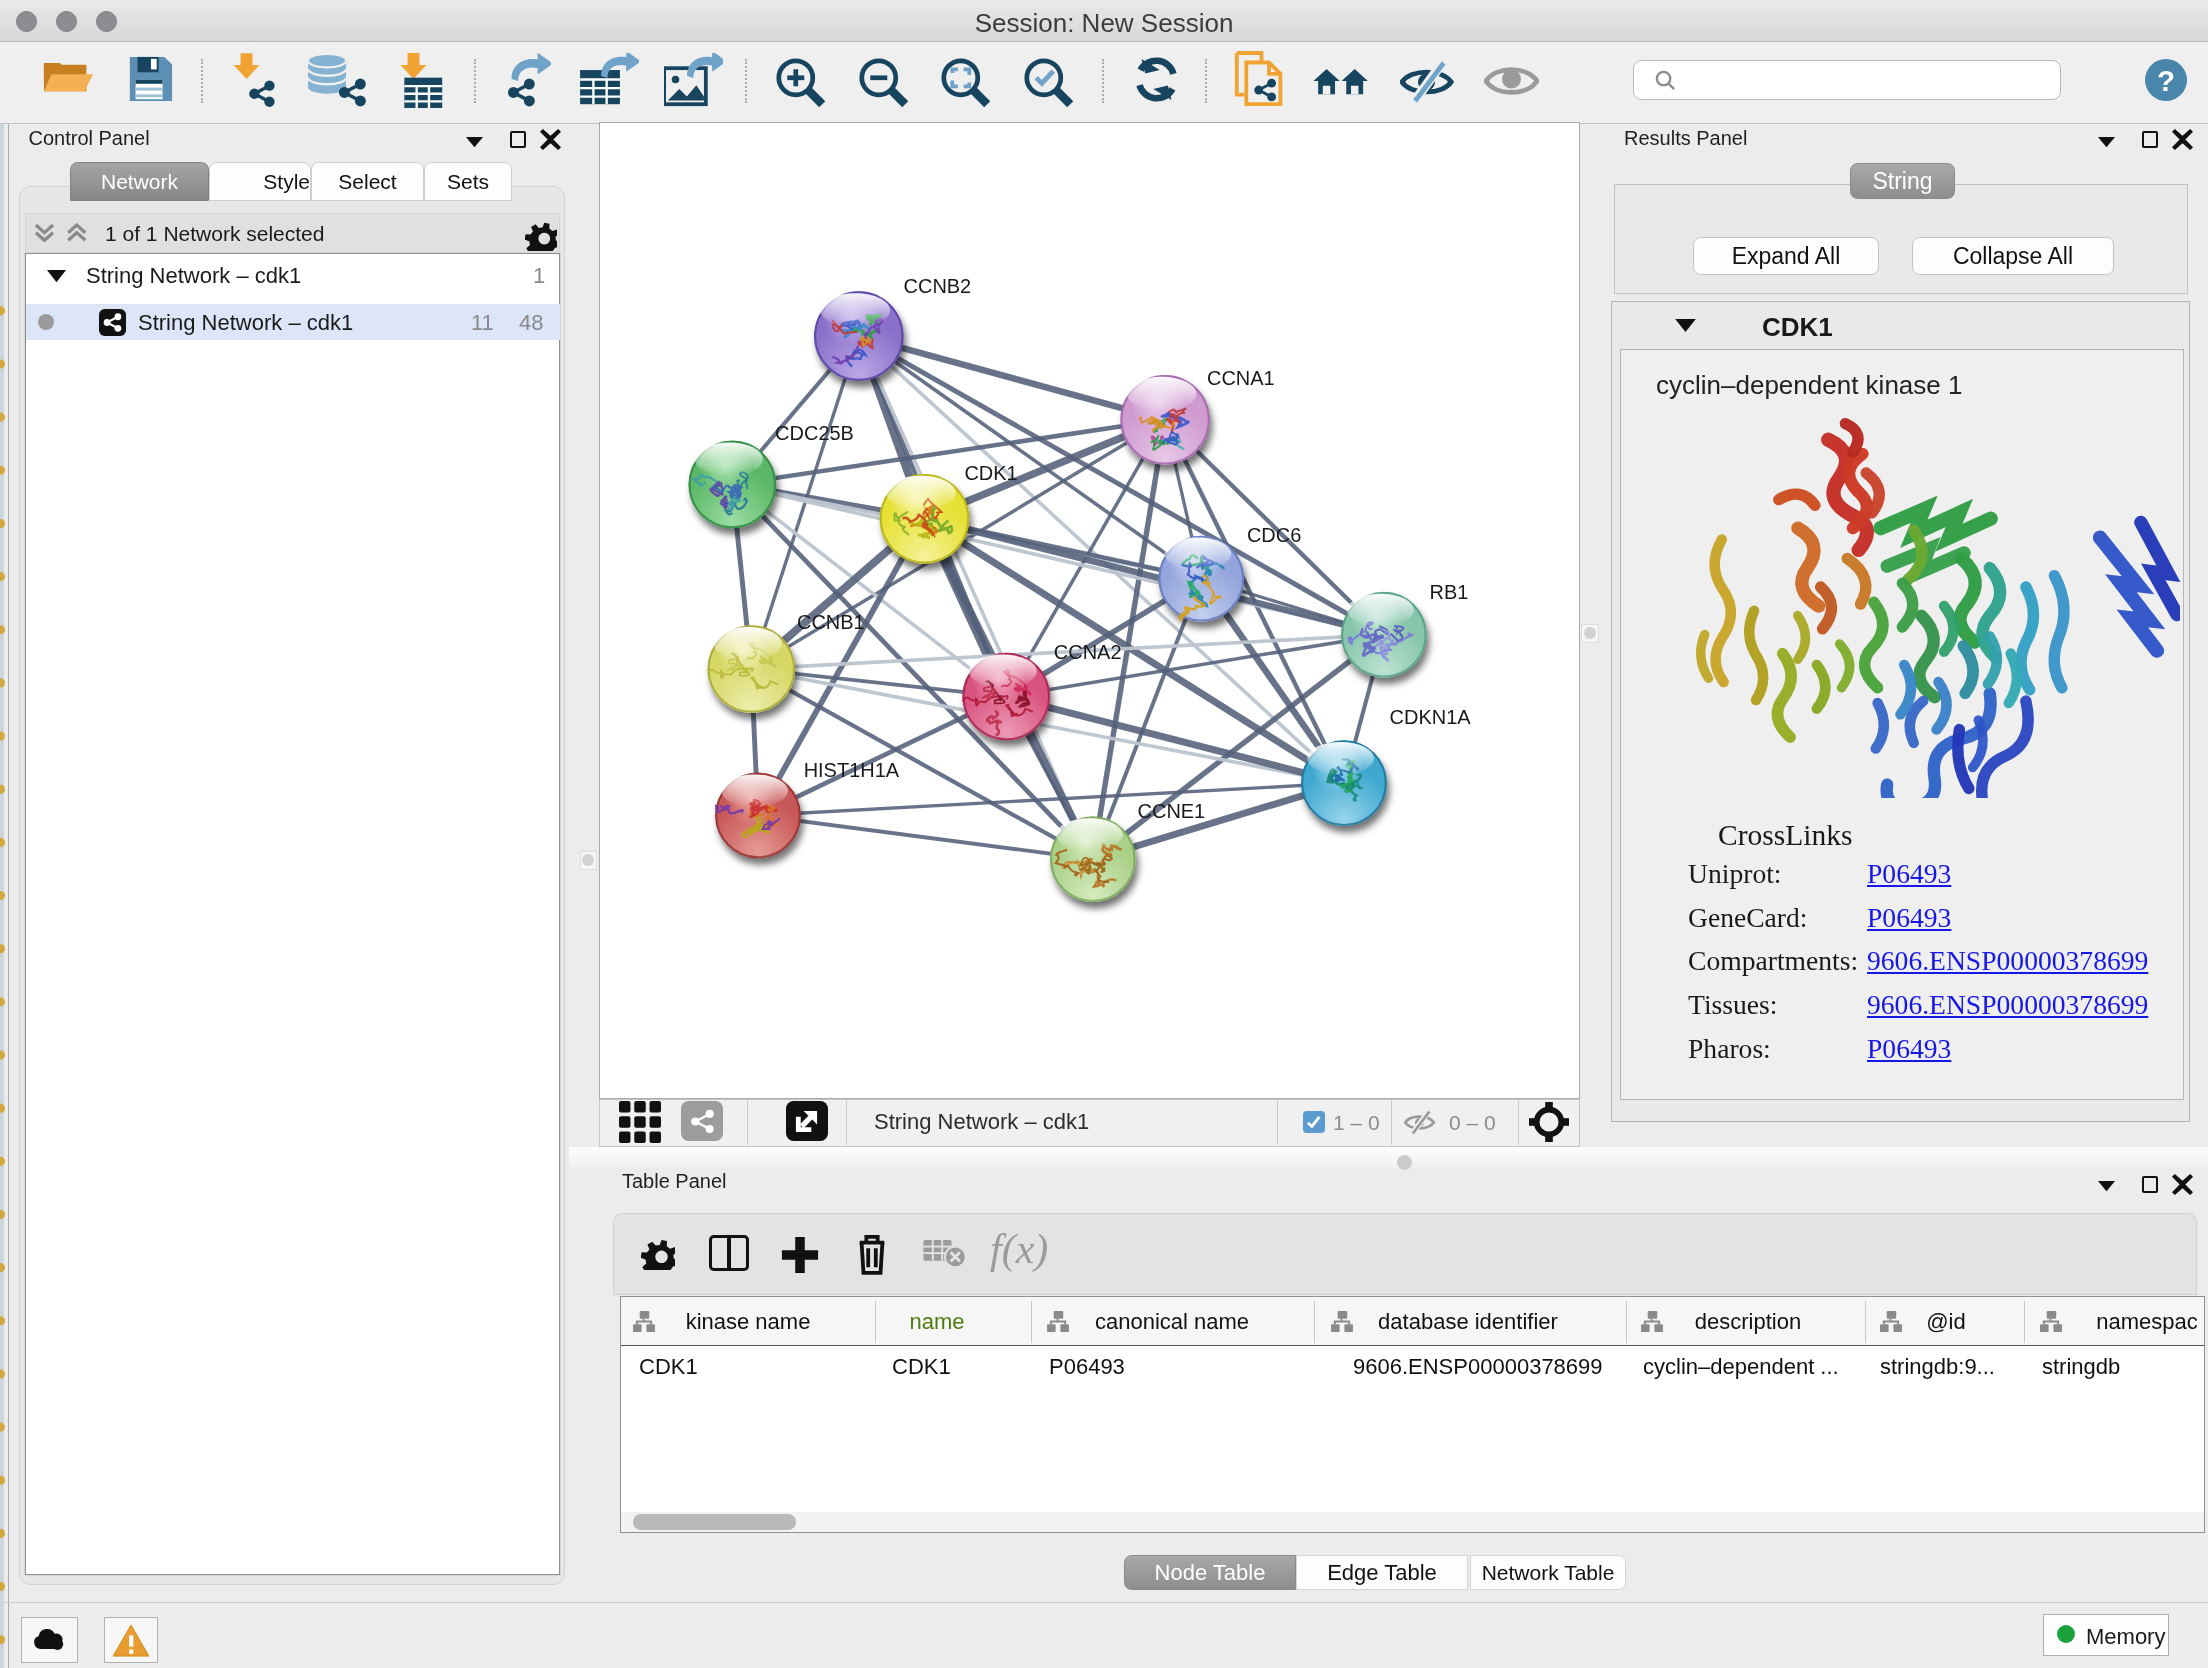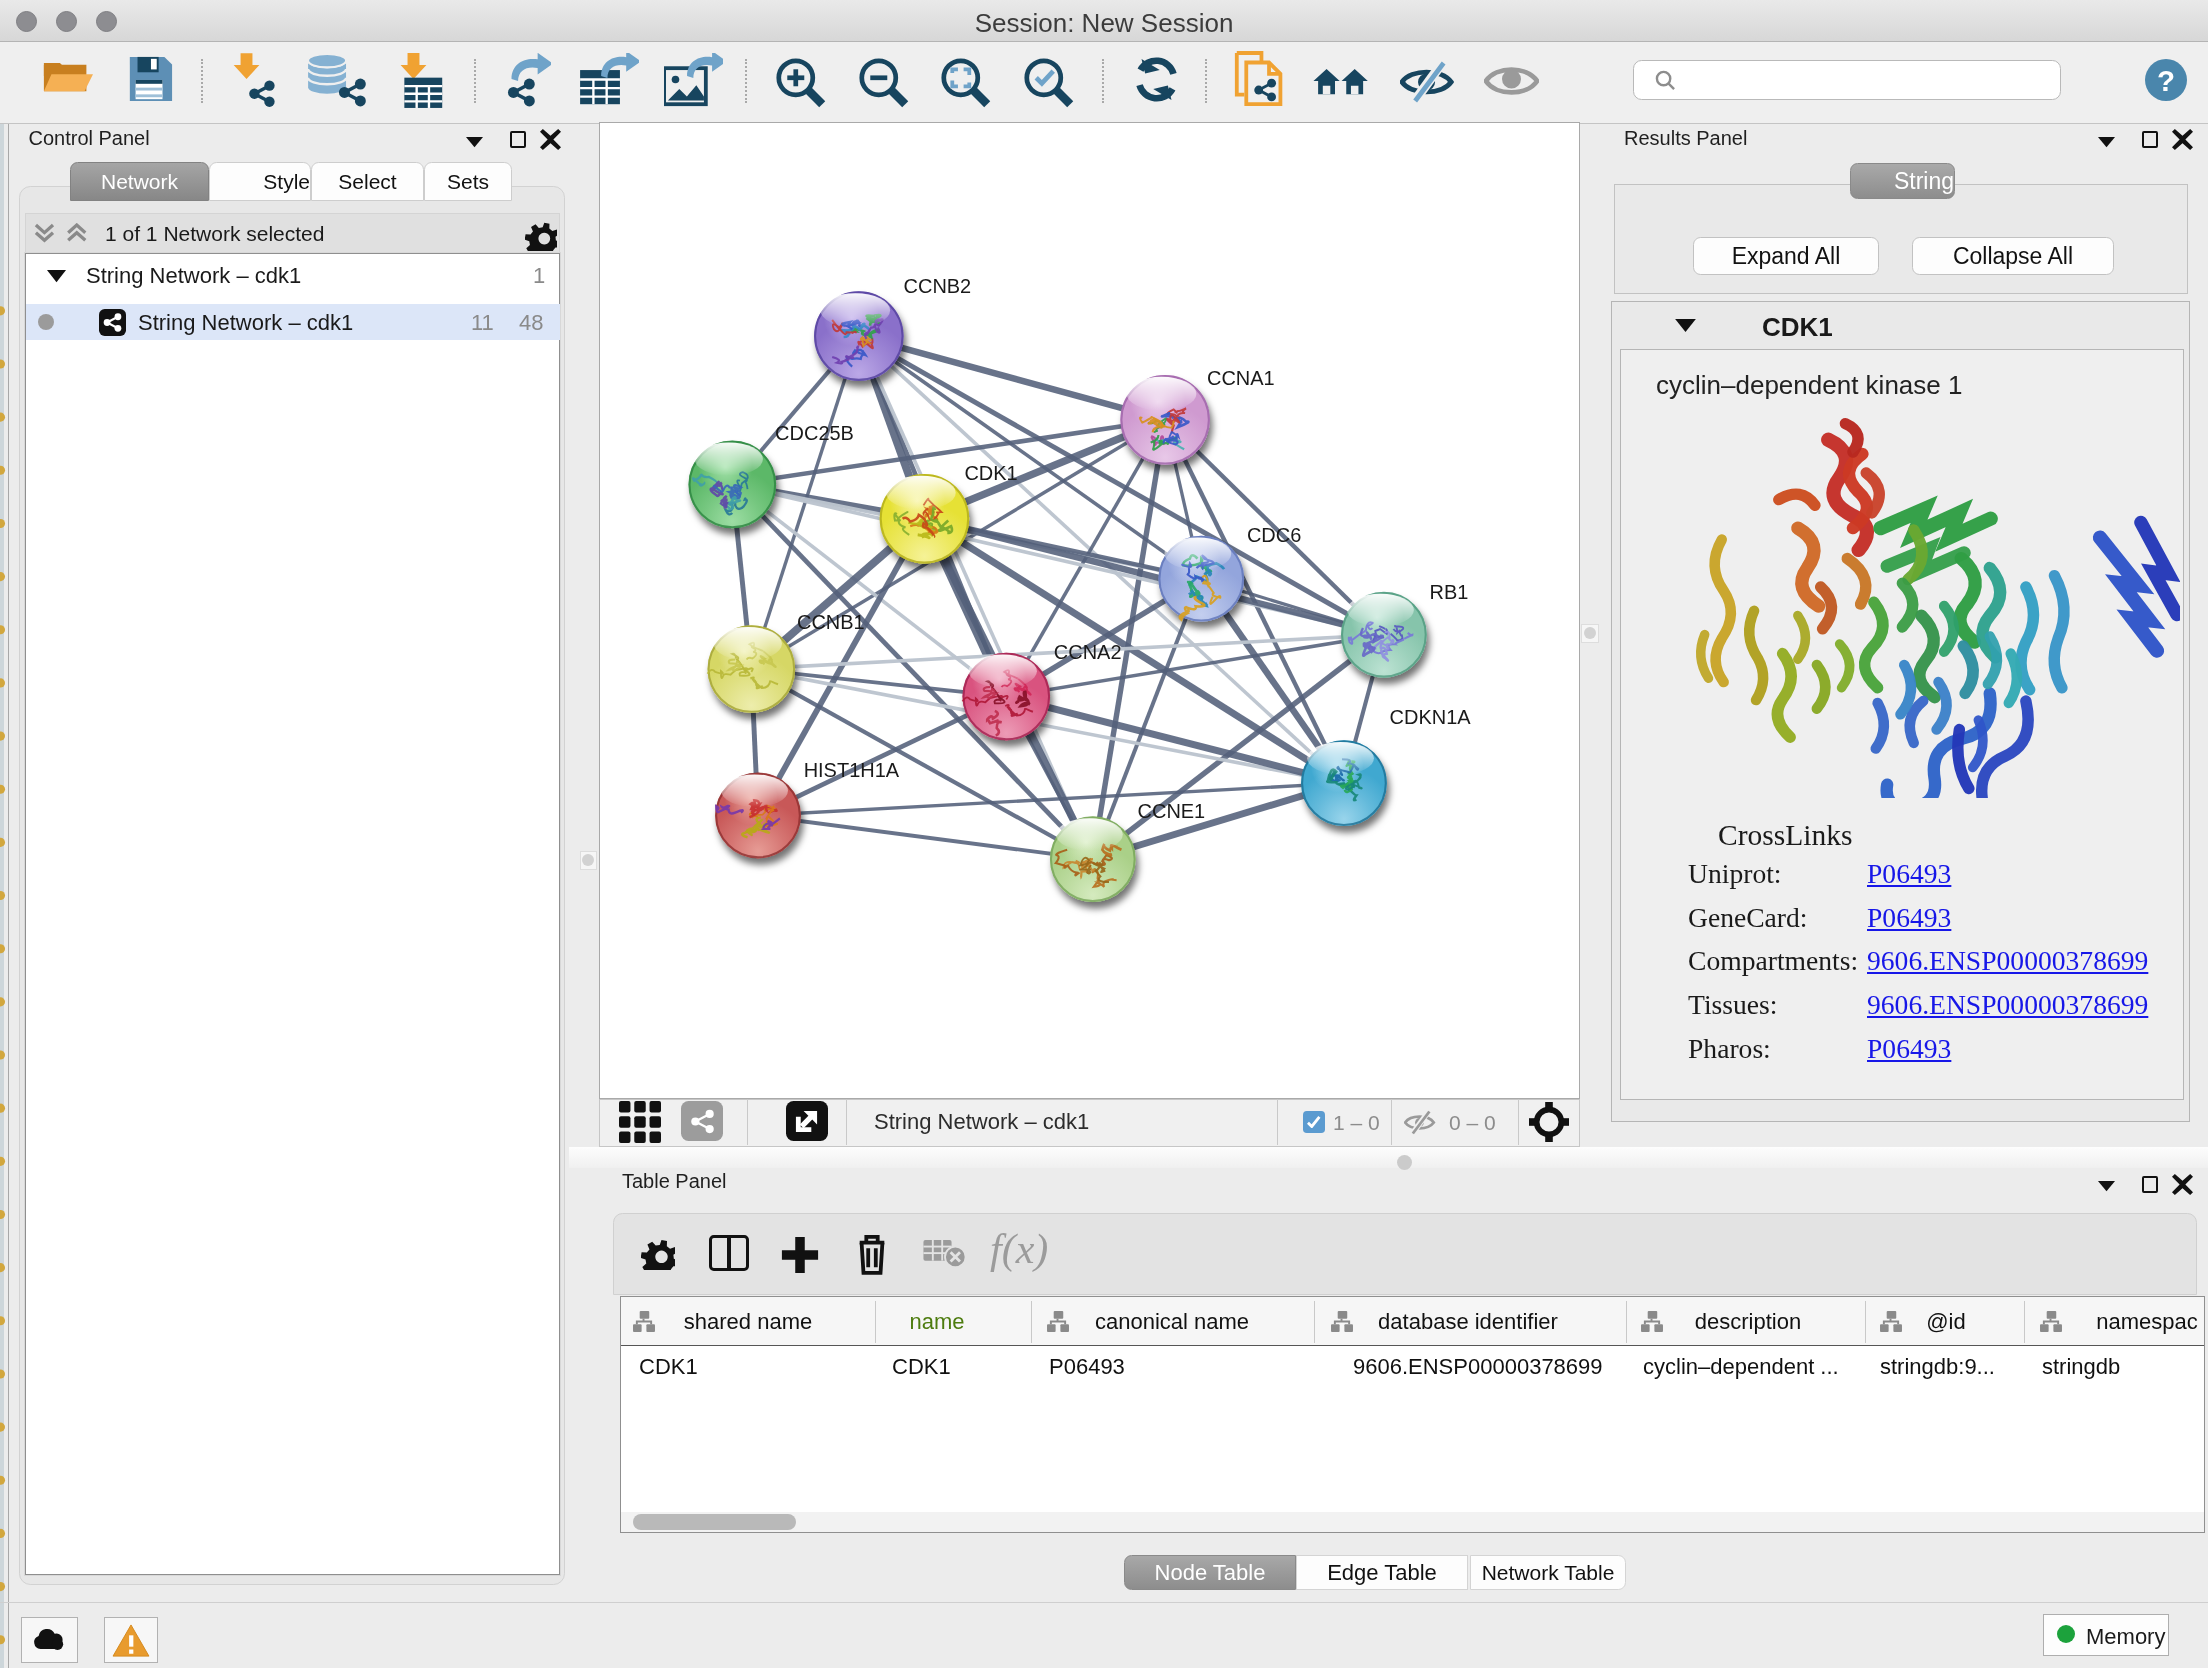--- a/index.html
+++ b/index.html
@@ -696,21 +696,21 @@
 <div class="abs" style="left:1397px;top:1155px;width:15px;height:15px;border-radius:50%;background:#cbcbcb"></div>
 <div class="tx" style="left:1624px;top:127px;font-size:20px;color:#1f1f1f">Results Panel</div>
 <svg class="abs" style="left:2097px;top:135px" width="19" height="13.3" viewBox="0 0 20 14">
     <path d="M1,2 h18 l-9,11 z" fill="#111"></path>
   </svg>
 <div class="abs" style="left:2142px;top:131px;width:16px;height:17px;border:2.9px solid #111;border-radius:1.9px"></div>
 <svg class="abs" style="left:2172px;top:129px" width="21" height="21" viewBox="0 0 22 22">
     <path d="M3,0 L11,7 19,0 22,3 14,11 22,19 19,22 11,15 3,22 0,19 8,11 0,3 z" fill="#111"></path>
   </svg>
 <div class="abs" style="left:1614px;top:184px;width:574px;height:110px;background:#e9e9e9;border:1px solid #c2c2c2"></div>
-<div class="abs" style="left:1850px;top:163px;width:105px;height:36px;background:linear-gradient(#a9a9a9,#8d8d8d);border:1px solid #8a8a8a;border-radius:7.6px;color:#fff;text-align:right;font-size:23px;line-height:34px">String</div>
+<div class="abs" style="left:1850px;top:163px;width:105px;height:36px;background:linear-gradient(#a9a9a9,#8d8d8d);border:1px solid #8a8a8a;border-radius:7.6px;color:#fff;text-align:center;font-size:23px;line-height:34px">String</div>
 <div class="abs" style="left:1693px;top:237px;width:186px;height:38px;background:#fdfdfd;border:1px solid #c2c2c2;border-radius:7.6px;text-align:center;font-size:23px;line-height:36px;color:#111">Expand All</div>
 <div class="abs" style="left:1912px;top:237px;width:202px;height:38px;background:#fdfdfd;border:1px solid #c2c2c2;border-radius:7.6px;text-align:center;font-size:23px;line-height:36px;color:#111">Collapse All</div>
 <div class="abs" style="left:1611px;top:301px;width:579px;height:821px;background:#e9e9e9;border:1px solid #b5b5b5"></div>
 <svg class="abs" style="left:1674px;top:317px" width="23" height="16" viewBox="0 0 24 17">
     <path d="M1,2 h22 l-11,14 z" fill="#111"></path>
   </svg>
 <div class="tx" style="left:1762px;top:312px;font-size:26px;font-weight:bold">CDK1</div>
 <div class="abs" style="left:1620px;top:349px;width:564px;height:751px;background:#efefef;border:1px solid #b5b5b5"></div>
 <div class="tx" style="left:1656px;top:370px;font-size:26px;color:#222">cyclin–dependent kinase 1</div>
 <svg class="abs" style="left:1676px;top:416px" width="504" height="382" viewBox="0 0 530 402">
@@ -808,21 +808,21 @@
 <div class="abs" style="left:620px;top:1296px;width:1585px;height:237px;background:#fff;border:1px solid #8f8f8f"></div>
 <div class="abs" style="left:621px;top:1297px;width:1583px;height:49px;background:#f6f6f6;border-bottom:1.9px solid #555"></div>
 <svg class="abs" style="left:633px;top:1311px" width="22" height="21" viewBox="0 0 23 22">
     <g fill="#8a8a8a">
       <rect x="7" y="0" width="10" height="8" rx="1"></rect>
       <rect x="0" y="14" width="9" height="8" rx="1"></rect>
       <rect x="14" y="14" width="9" height="8" rx="1"></rect>
       <path d="M11,8 v3 M4,14 v-3 h15 v3" stroke="#8a8a8a" stroke-width="2" fill="none"></path>
     </g>
   </svg>
-<div class="tx" style="left:596px;top:1309px;width:304px;text-align:center;font-size:22px;color:#111">shared name</div>
+<div class="tx" style="left:596px;top:1309px;width:304px;text-align:center;font-size:22px;color:#111">kinase name</div>
 <div class="tx" style="left:785px;top:1309px;width:304px;text-align:center;font-size:22px;color:#4d7c0f">name</div>
 <svg class="abs" style="left:1047px;top:1311px" width="22" height="21" viewBox="0 0 23 22">
     <g fill="#8a8a8a">
       <rect x="7" y="0" width="10" height="8" rx="1"></rect>
       <rect x="0" y="14" width="9" height="8" rx="1"></rect>
       <rect x="14" y="14" width="9" height="8" rx="1"></rect>
       <path d="M11,8 v3 M4,14 v-3 h15 v3" stroke="#8a8a8a" stroke-width="2" fill="none"></path>
     </g>
   </svg>
 <div class="tx" style="left:1020px;top:1309px;width:304px;text-align:center;font-size:22px;color:#111">canonical name</div>

